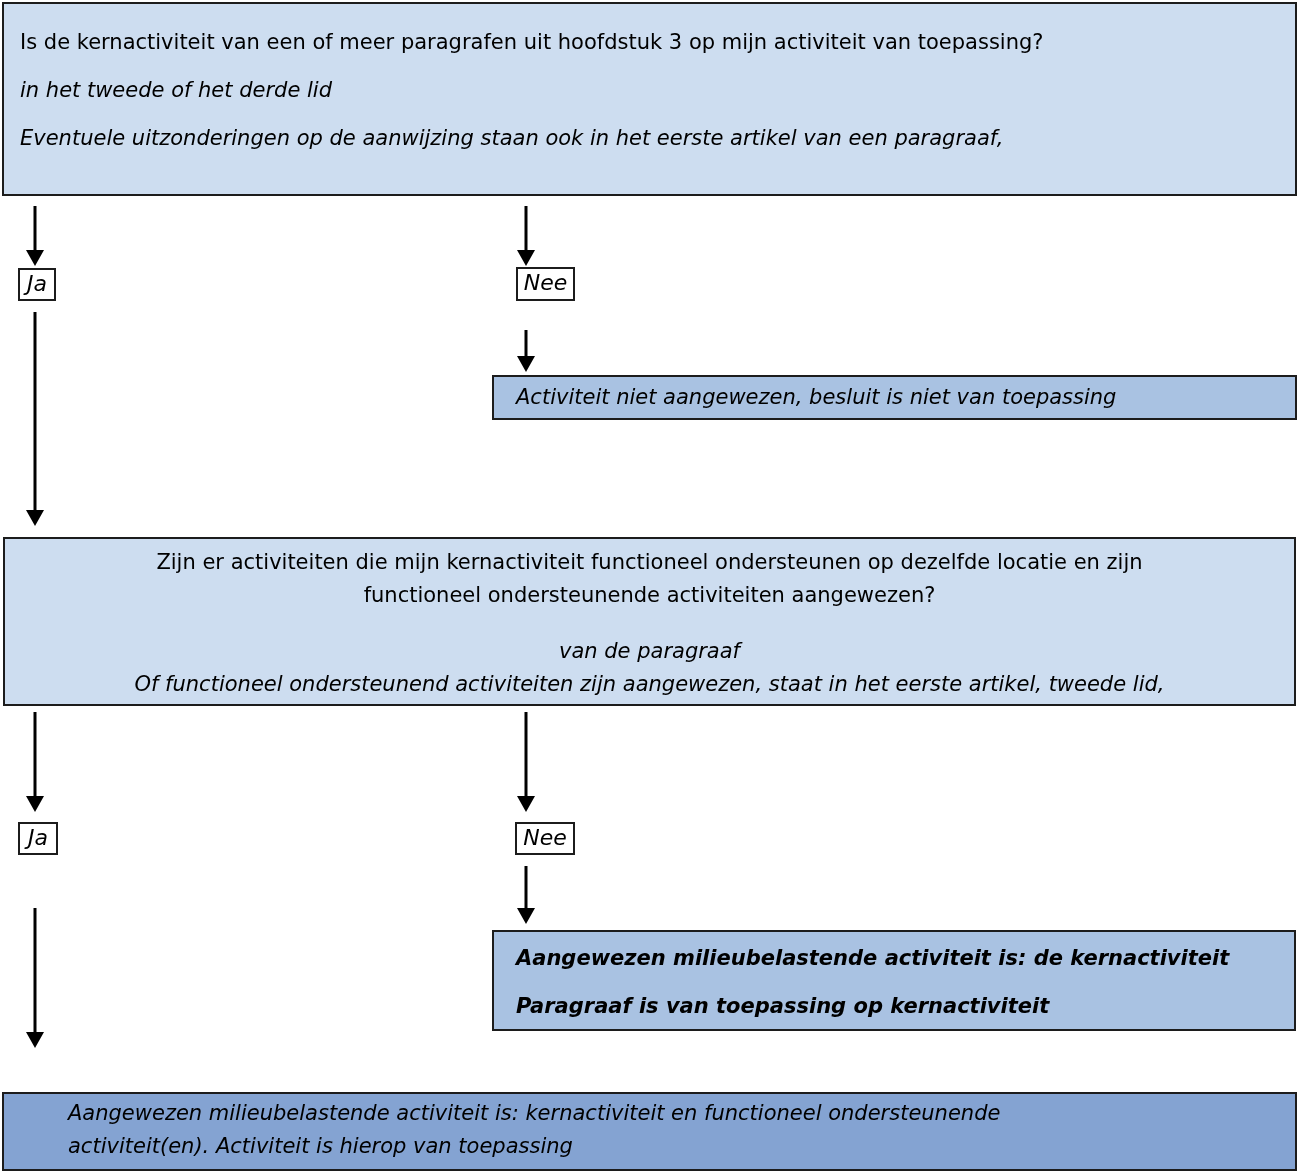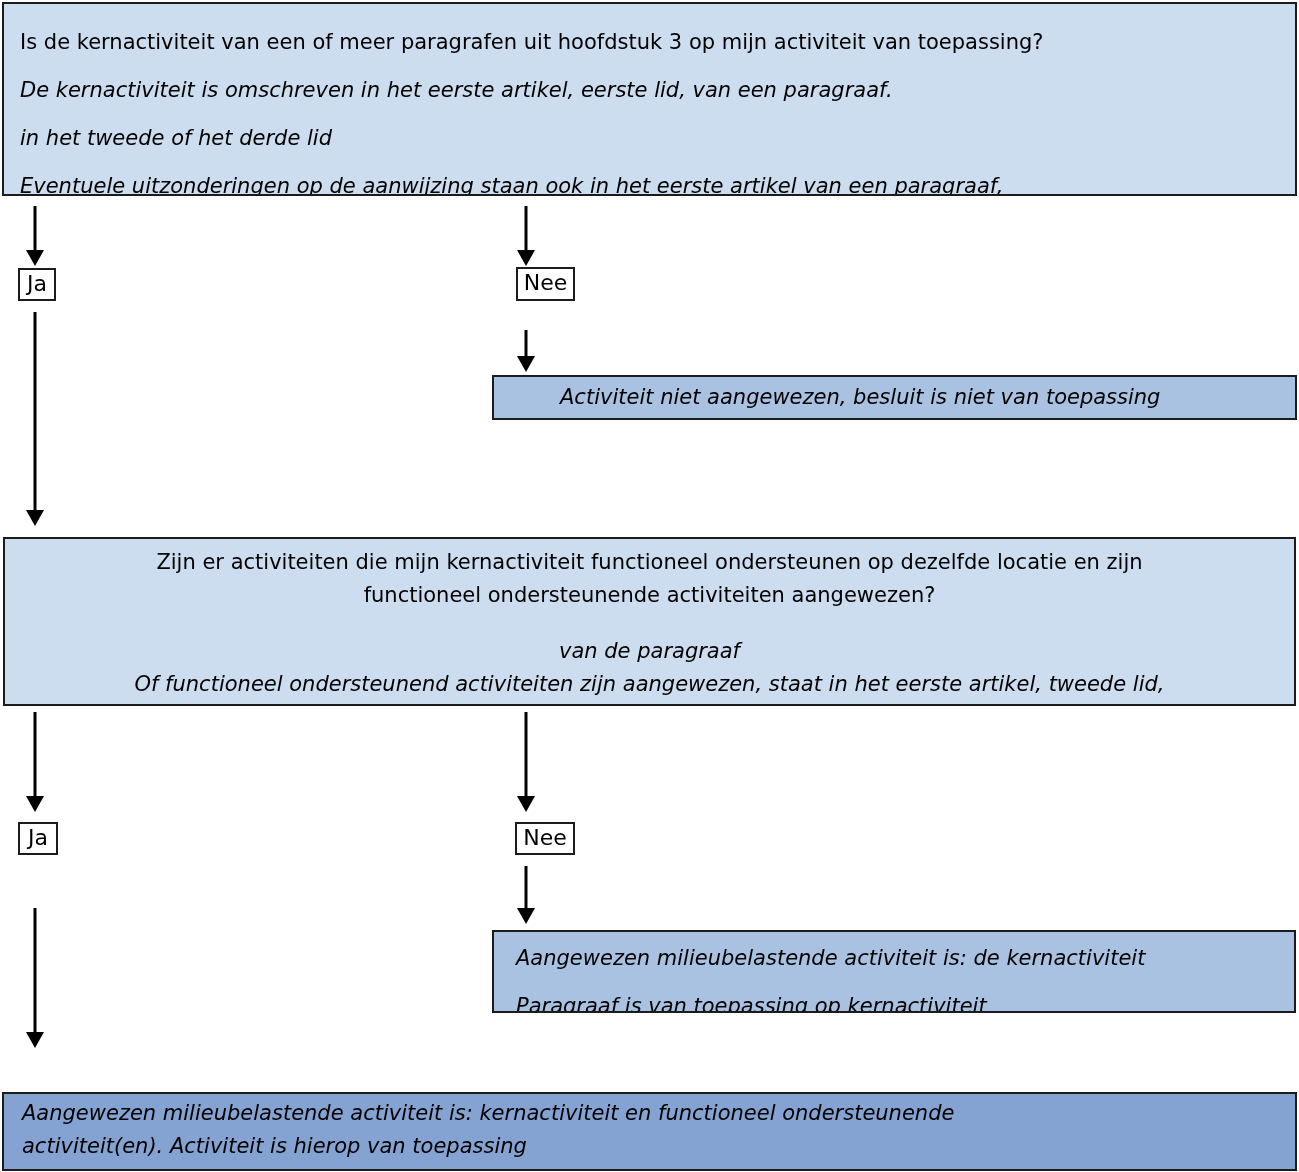--- a/index.html
+++ b/index.html
@@ -47,20 +47,21 @@
   .r1-body { padding: 0 22px; line-height: 41px; }
   .r2-body { padding: 2px 22px 0 22px; line-height: 48px; }
   .r3-body { padding: 3px 18px 0 18px; line-height: 33px; }
 
   
   .tag {
     position: absolute;
     background: var(--label_bg);
     border: 2px solid var(--border);
     font-size: 22px;
+    font-style: italic;
     display: flex;
     align-items: center;
     justify-content: center;
     line-height: 1;
     padding-bottom: 2px;
   }
 
   
   .arrow {
     position: absolute;
@@ -89,35 +90,34 @@
   }
 </style>
 </head>
 <body>
 
 <div class="canvas">
 
   <div class="box light" style="left:2px; top:2px; width:1295px; height:194px;">
     <div class="q1-body">
       <div class="regular">Is de kernactiviteit van een of meer paragrafen uit hoofdstuk 3 op mijn activiteit van toepassing?</div>
-      <div class="italic">De kernactiviteit is omschreven in het eerste artikel, eerste lid, van een paragraaf.</div>
       <div class="italic">in het tweede of het derde lid</div>
       <div class="italic">Eventuele uitzonderingen op de aanwijzing staan ook in het eerste artikel van een paragraaf,</div>
     </div>
   </div>
 
   <div class="arrow" style="left:26px; top:206px; height:60px;"></div>
   <div class="arrow" style="left:517px; top:206px; height:60px;"></div>
 
   <div class="tag" style="left:18px; top:268px; width:38px; height:33px;">Ja</div>
   <div class="tag" style="left:516px; top:267px; width:59px; height:34px;">Nee</div>
 
   <div class="arrow" style="left:517px; top:330px; height:42px;"></div>
 
-  <div class="box medium" style="left:492px; top:375px; width:805px; height:45px;padding-left:44px;">
+  <div class="box medium" style="left:492px; top:375px; width:805px; height:45px;">
     <div class="r1-body italic">Activiteit niet aangewezen, besluit is niet van toepassing</div>
   </div>
 
   <div class="arrow" style="left:26px; top:312px; height:214px;"></div>
 
   <div class="box light" style="left:3px; top:537px; width:1293px; height:169px;">
     <div class="q2-body">
       <div class="regular">Zijn er activiteiten die mijn kernactiviteit functioneel ondersteunen op dezelfde locatie en zijn</div>
       <div class="regular">functioneel ondersteunende activiteiten aangewezen?</div>
       <div class="q2-note">
@@ -128,29 +128,29 @@
   </div>
 
   <div class="arrow" style="left:26px; top:712px; height:100px;"></div>
   <div class="arrow" style="left:517px; top:712px; height:100px;"></div>
 
   <div class="tag" style="left:18px; top:822px; width:40px; height:33px;">Ja</div>
   <div class="tag" style="left:515px; top:822px; width:60px; height:33px;">Nee</div>
 
   <div class="arrow" style="left:517px; top:866px; height:58px;"></div>
 
-  <div class="box medium" style="left:492px; top:930px; width:804px; height:83px;">
+  <div class="box medium" style="left:492px; top:930px; width:804px; height:101px;font-weight:bold;">
     <div class="r2-body">
       <div class="italic">Aangewezen milieubelastende activiteit is: de kernactiviteit</div>
       <div class="italic">Paragraaf is van toepassing op kernactiviteit</div>
     </div>
   </div>
 
   <div class="arrow" style="left:26px; top:908px; height:140px;"></div>
 
-  <div class="box dark" style="left:2px; top:1092px; width:1295px; height:79px;">
+  <div class="box dark" style="left:2px; top:1092px; width:1295px; height:79px;padding-left:46px;">
     <div class="r3-body">
       <div class="italic">Aangewezen milieubelastende activiteit is: kernactiviteit en functioneel ondersteunende</div>
       <div class="italic">activiteit(en). Activiteit is hierop van toepassing</div>
     </div>
   </div>
 
 </div>
 
 </body></html>

